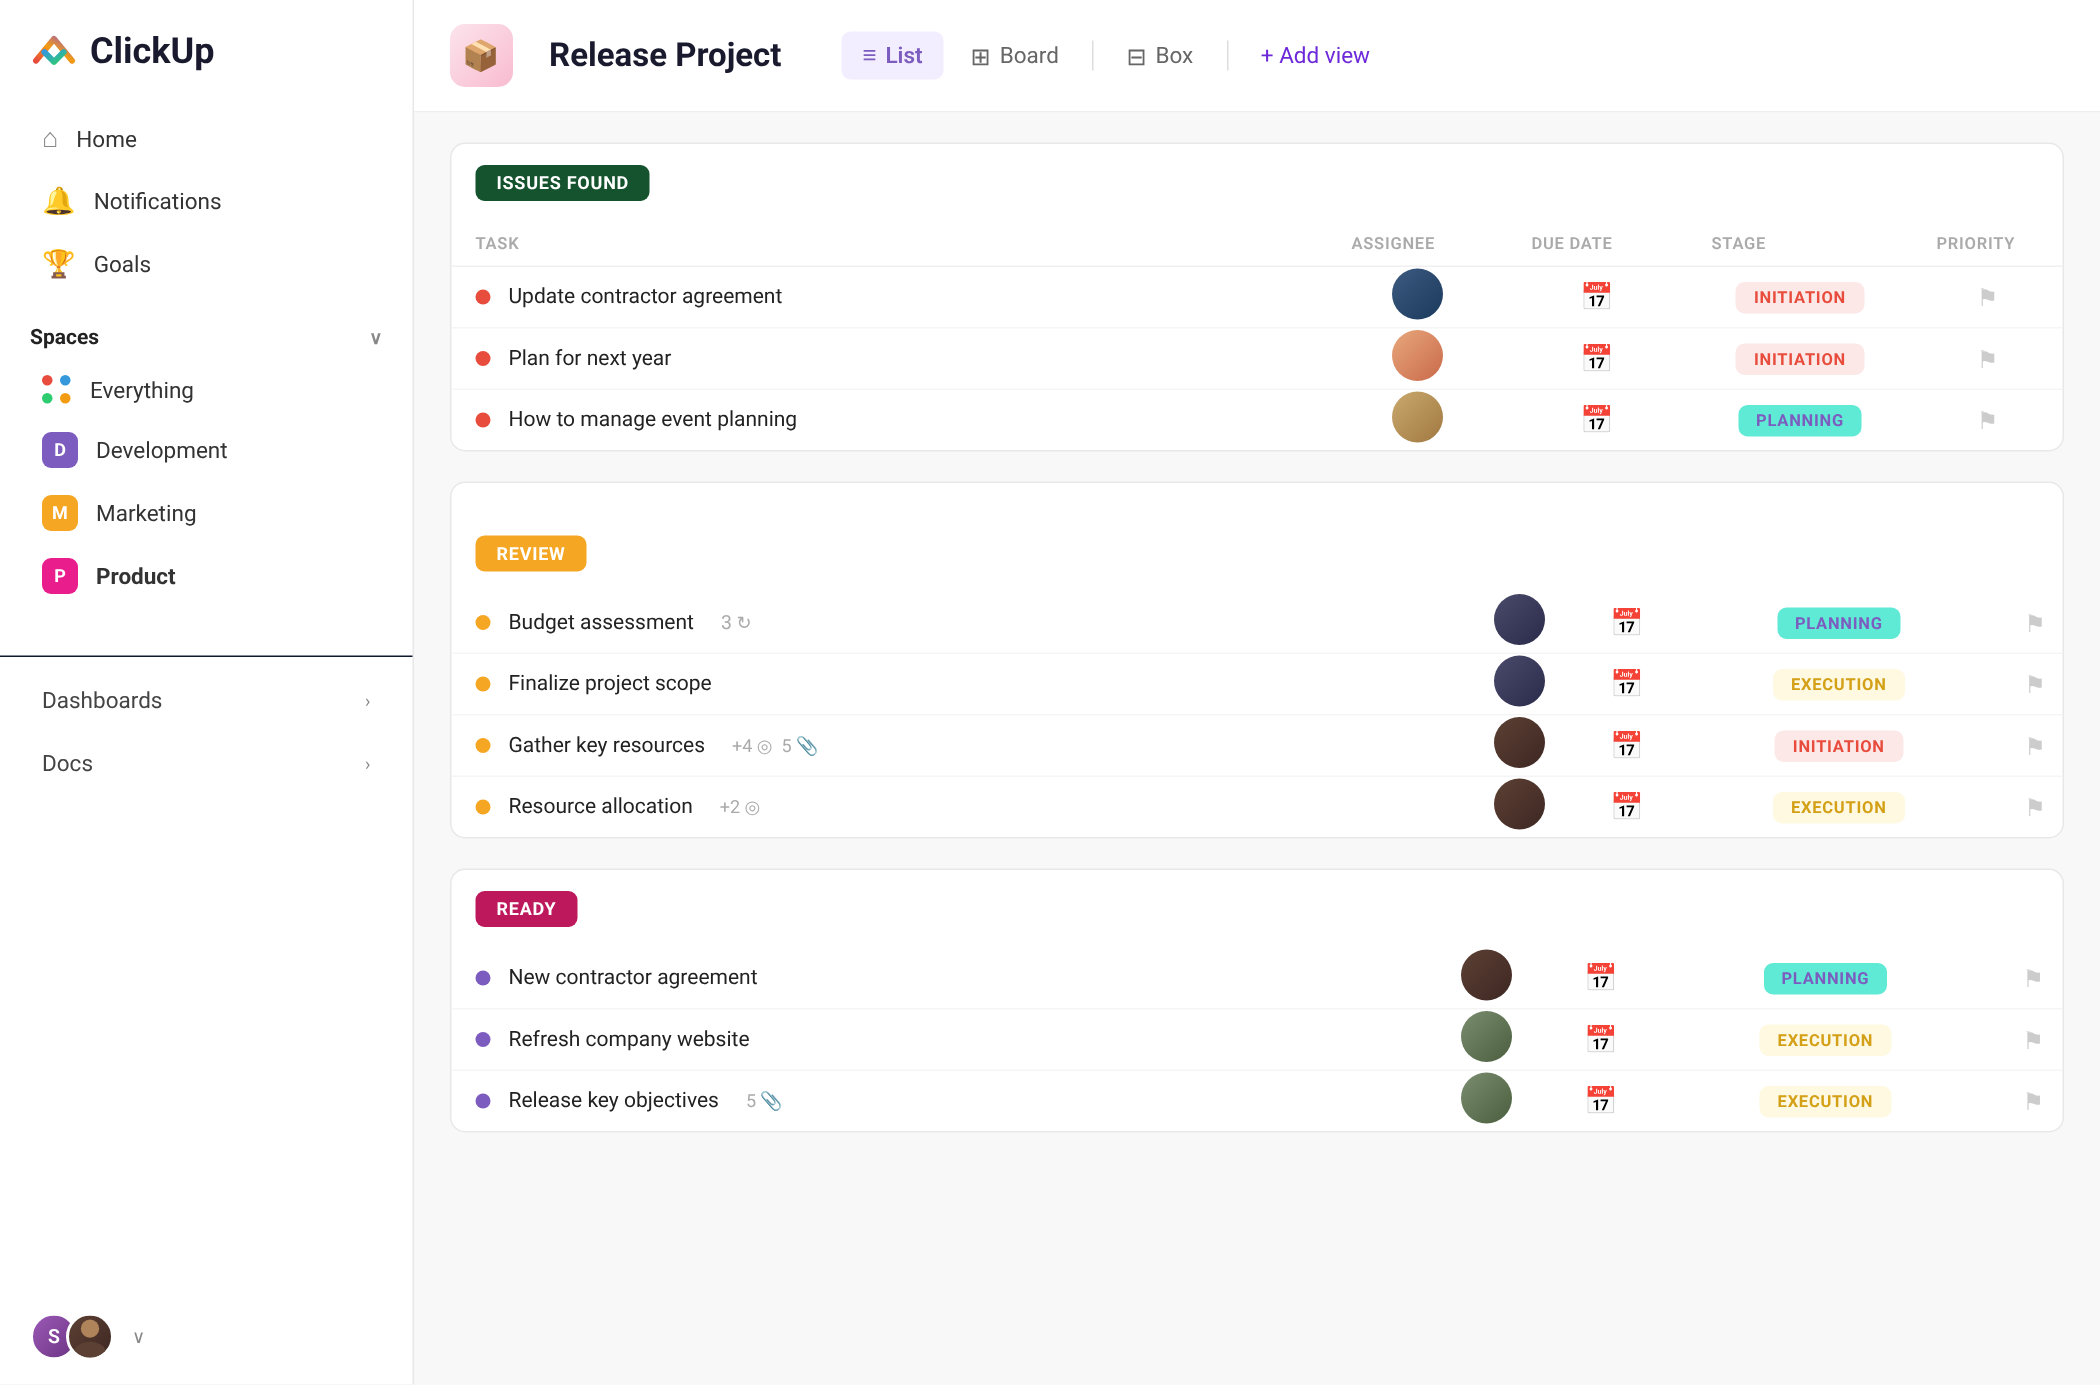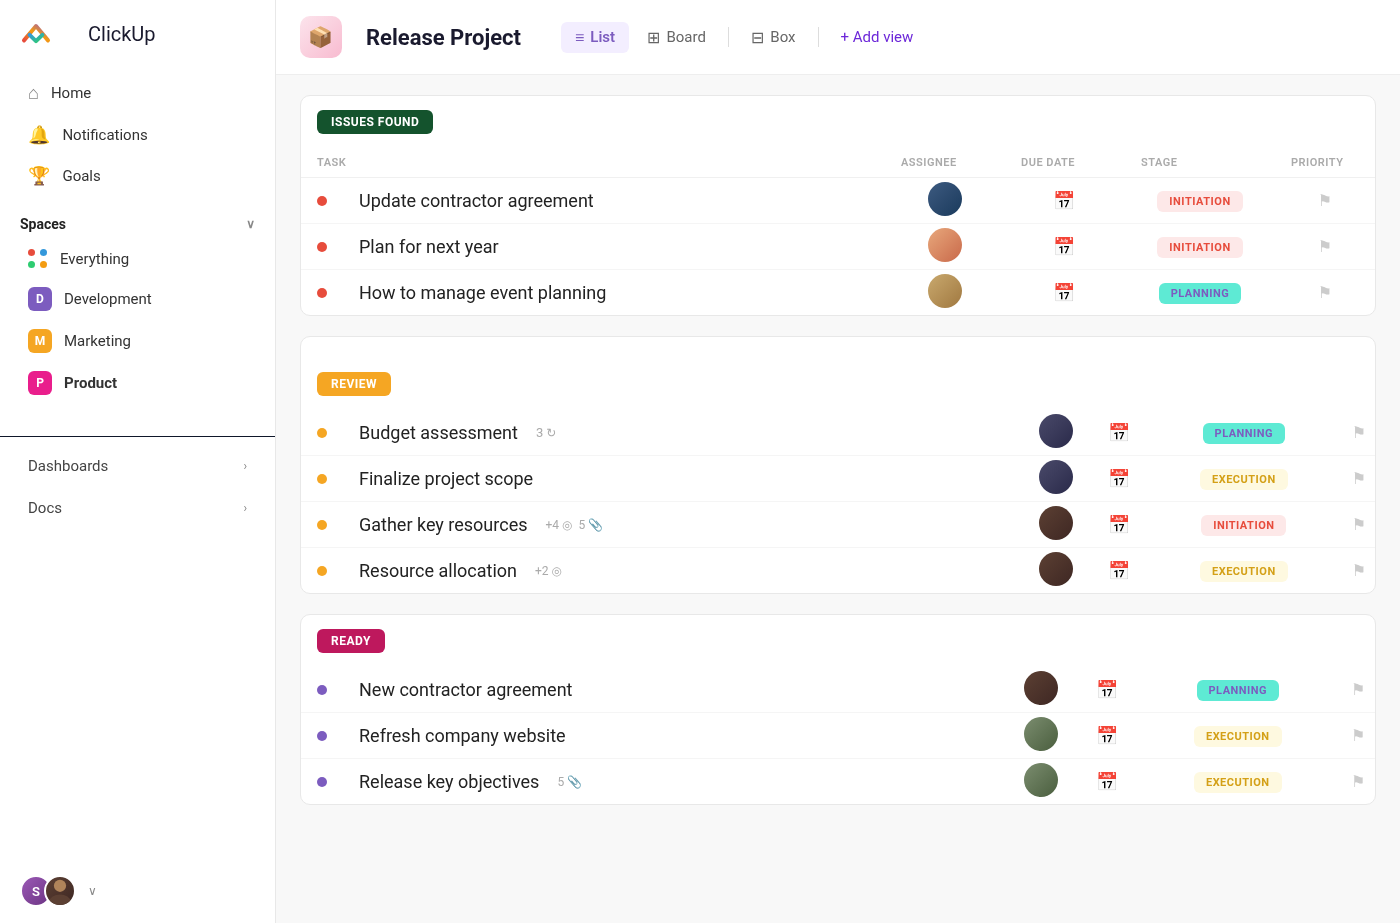--- a/index.html
+++ b/index.html
@@ -20,24 +20,23 @@
       display: flex;
       align-items: center;
       gap: 8px;
       padding: 18px 20px;
     }
     .logo-icon {
       width: 32px;
       height: 32px;
     }
     .logo-text {
-      font-size: 20px;
-      font-weight: 400;
+      font-size: 24px;
+      font-weight: 700;
       color: #1a1a2e;
-      margin-left: 28px;
     }
     .sidebar-nav {
       padding: 4px 0;
     }
     .nav-item {
       display: flex;
       align-items: center;
       gap: 12px;
       padding: 10px 20px;
       font-size: 15px;
@@ -281,23 +280,22 @@
       width: 10px;
       height: 10px;
       border-radius: 50%;
       flex-shrink: 0;
     }
     .task-dot.red { background: #e74c3c; }
     .task-dot.yellow { background: #f5a623; }
     .task-dot.purple { background: #7c5cbf; }
 
     .task-name {
-      font-size: 18px;
+      font-size: 14px;
       color: #222;
-      margin-left: 20px;
     }
     .task-meta {
       display: flex;
       align-items: center;
       gap: 6px;
       margin-left: 6px;
       font-size: 12px;
       color: #aaa;
     }
     .meta-count {

